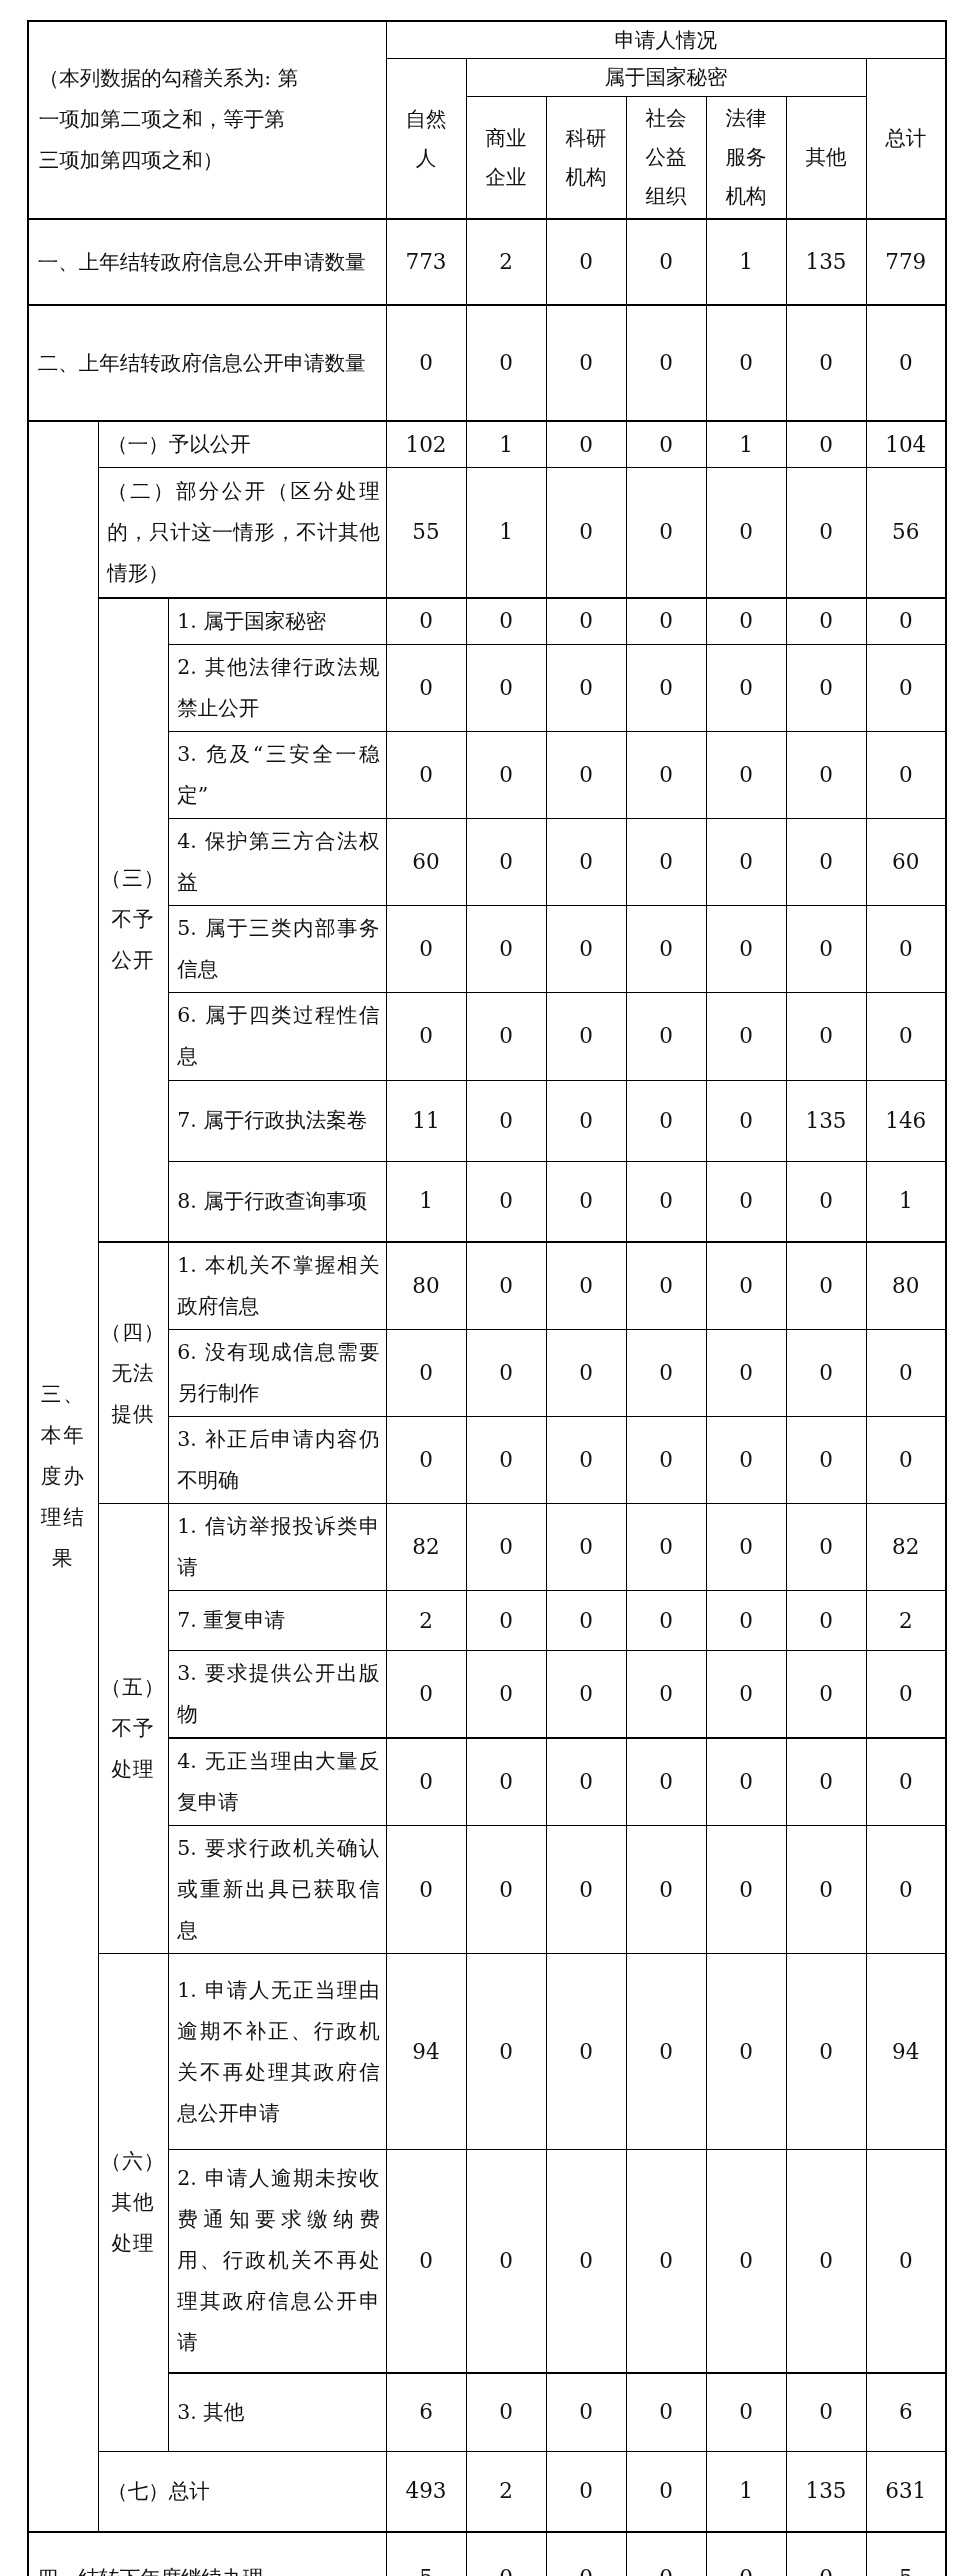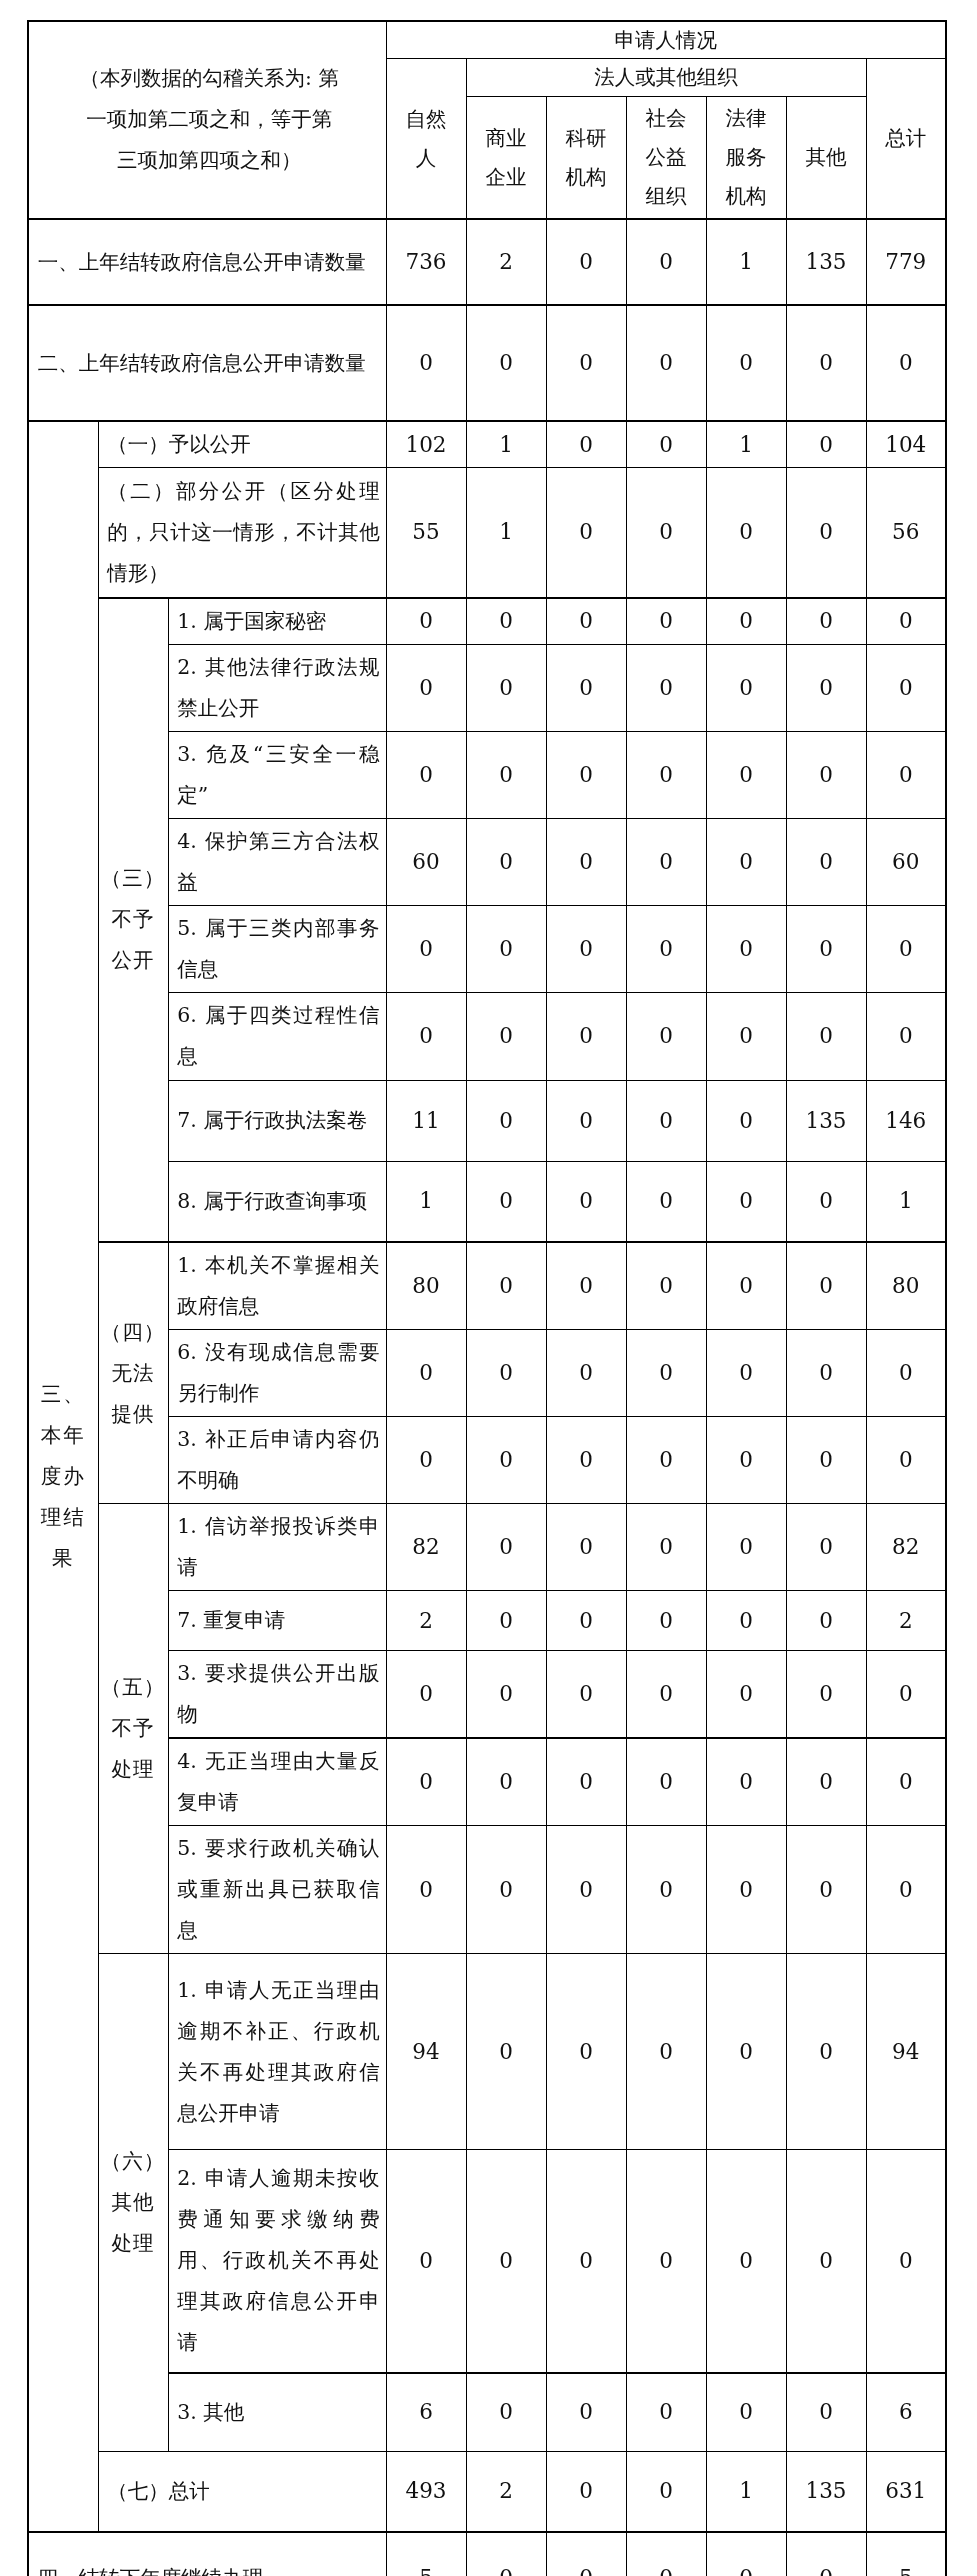--- a/index.html
+++ b/index.html
@@ -2,21 +2,21 @@
 <html><head>
 <meta charset="utf-8">
 <style>
   html,body{margin:0;padding:0;background:#ffffff;}
   body{width:978px;height:2576px;font-family:"DejaVu Serif","Liberation Serif",serif;color:#111;}
   .page{padding:19.6px 0 0 27px;}
   table.stats{border-collapse:collapse;table-layout:fixed;width:920px;border:2.9px solid #000;}
   td{border:1.5px solid #000;vertical-align:middle;font-size:20.5px;line-height:2.0;padding:2px 7.8px;word-break:break-word;}
   td.hdr{text-align:center;line-height:1.6;padding:2px 3.9px;}
   td.colname{text-align:center;white-space:pre-line;line-height:1.9;padding:2px 2px;}
-  td.note{white-space:pre-line;text-align:center;padding:2px 5.9px 2px 9.8px;}
+  td.note{white-space:pre-line;text-align:left;padding:2px 5.9px 2px 9.8px;}
   td.lbl{text-align:justify;padding:2px 5.9px 2px 8.8px;}
   td.grp{text-align:center;white-space:pre-line;padding:2px 2px;letter-spacing:1px;}
   td.vert{text-align:center;white-space:pre-line;padding:2px 2px;letter-spacing:2px;}
   td.num{text-align:center;padding:2px 2px;font-size:21.5px;line-height:1.3;letter-spacing:0;}
   tr.thick > td{border-top:2.9px solid #000;}
 </style>
 </head>
 <body>
 
 <div class="page">
@@ -37,40 +37,40 @@
 
 <tr style="height:37px">
   <td class="note" colspan="3" rowspan="3">（本列数据的勾稽关系为: 第
 一项加第二项之和，等于第
 三项加第四项之和）</td>
   <td class="hdr" colspan="7">申请人情况</td>
 </tr>
 <tr style="height:37px">
   <td class="colname" rowspan="2">自然
 人</td>
-  <td class="hdr" colspan="5">法人或其他组织</td>
+  <td class="hdr" colspan="5">属于国家秘密</td>
   <td class="colname" rowspan="2">总计</td>
 </tr>
 <tr style="height:117px">
   <td class="colname">商业
 企业</td>
   <td class="colname">科研
 机构</td>
   <td class="colname">社会
 公益
 组织</td>
   <td class="colname">法律
 服务
 机构</td>
   <td class="colname">其他</td>
 </tr>
 
 <tr class="thick" style="height:86px">
   <td class="lbl" colspan="3">一、上年结转政府信息公开申请数量</td>
-  <td class="num">736</td>
+  <td class="num">773</td>
   <td class="num">2</td>
   <td class="num">0</td>
   <td class="num">0</td>
   <td class="num">1</td>
   <td class="num">135</td>
   <td class="num">779</td>
 </tr>
 
 <tr class="thick" style="height:116px">
   <td class="lbl" colspan="3">二、上年结转政府信息公开申请数量</td>

